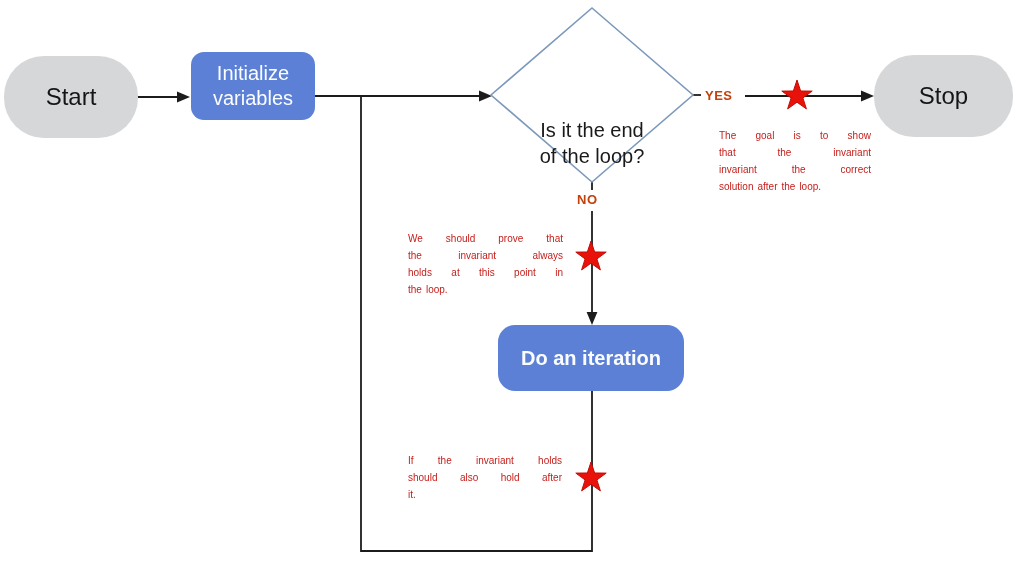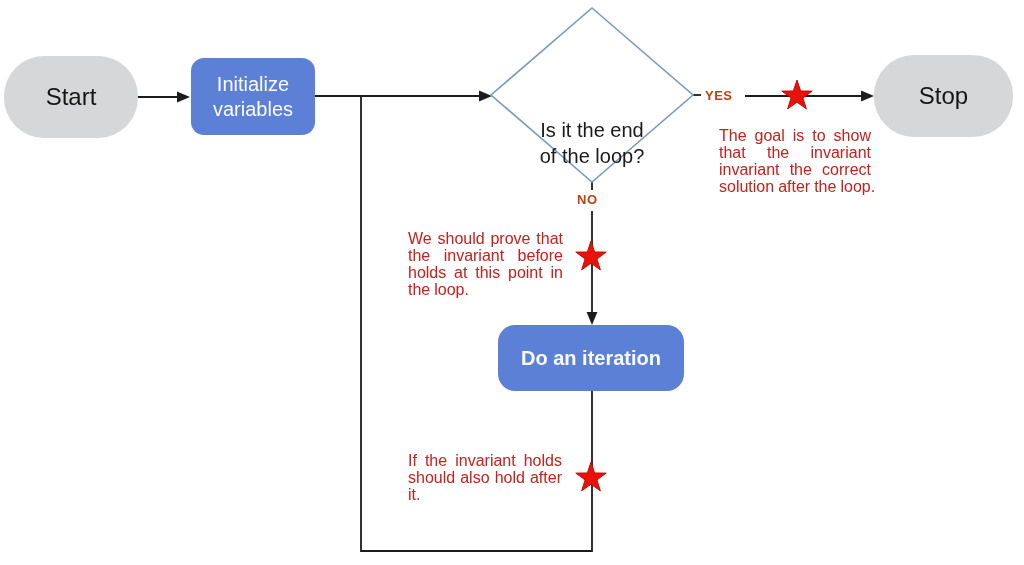--- a/index.html
+++ b/index.html
@@ -18,21 +18,21 @@
   .process {
     background:#5b80d6; color:#fbfcfe; font-size:20px; line-height:25px; border-radius:13px;
   }
   .decision-label {
     position:absolute; color:#1a1a1a; font-size:20px; line-height:26px; text-align:center;
   }
   .edge-label {
     position:absolute; font-weight:bold; font-size:13px; color:#c2410c; letter-spacing:0.5px;
   }
   .annotation {
-    position:absolute; color:#c5201c; font-size:16px; line-height:17px;
+    position:absolute; color:#c5201c; font-size:10px; line-height:17px;
   }
   .jline { display:flex; justify-content:space-between; }
   .jline.last { justify-content:flex-start; }
   .jline.last span { margin-right:4px;text-align:right; }
   .star { position:absolute; width:34px; height:34px; }
 </style>
 </head>
 <body>
 
 <div class="canvas">
@@ -53,21 +53,21 @@
       <polygon points="874,96 861,90.6 861,101.4"></polygon>
       <polygon points="592,325 586.6,312 597.4,312"></polygon>
     </g>
     <polygon points="592,8 693,95 592,182 491,95" fill="#ffffff" stroke="#7c99bb" stroke-width="1.6"></polygon>
   </svg>
 
   <div class="node terminal" style="left:4px; top:56px; width:134px; height:82px;">
     <span>Start</span>
   </div>
 
-  <div class="node process" style="left:191px; top:58px; width:124px; height:77px;">
+  <div class="node process" style="left:191px; top:52px; width:124px; height:68px;">
     <span style="width:100px;">Initialize variables</span>
   </div>
 
   <div class="decision-label" style="left:522px; top:69px; width:140px;">
     <span style="display:inline-block; width:120px;margin-top:48px;">Is it the end of the loop?</span>
   </div>
 
   <div class="node process" style="left:498px; top:325px; width:186px; height:66px; border-radius:17px;font-weight:bold;">
     <span>Do an iteration</span>
   </div>
@@ -118,21 +118,21 @@
   <div class="annotation" style="left:408px; top:230px; width:155px;">
       <div class="jline">
         <span>We</span>
         <span>should</span>
         <span>prove</span>
         <span>that</span>
       </div>
       <div class="jline">
         <span>the</span>
         <span>invariant</span>
-        <span>before</span>
+        <span>always</span>
       </div>
       <div class="jline">
         <span>holds</span>
         <span>at</span>
         <span>this</span>
         <span>point</span>
         <span>in</span>
       </div>
       <div class="jline last">
         <span>the</span>

